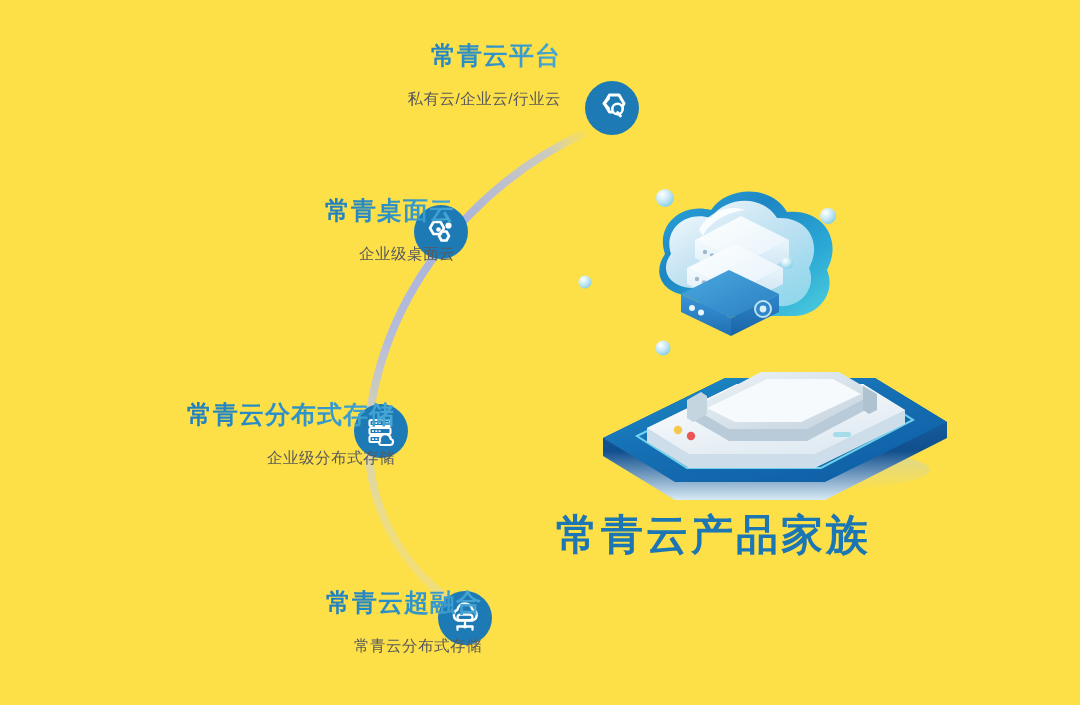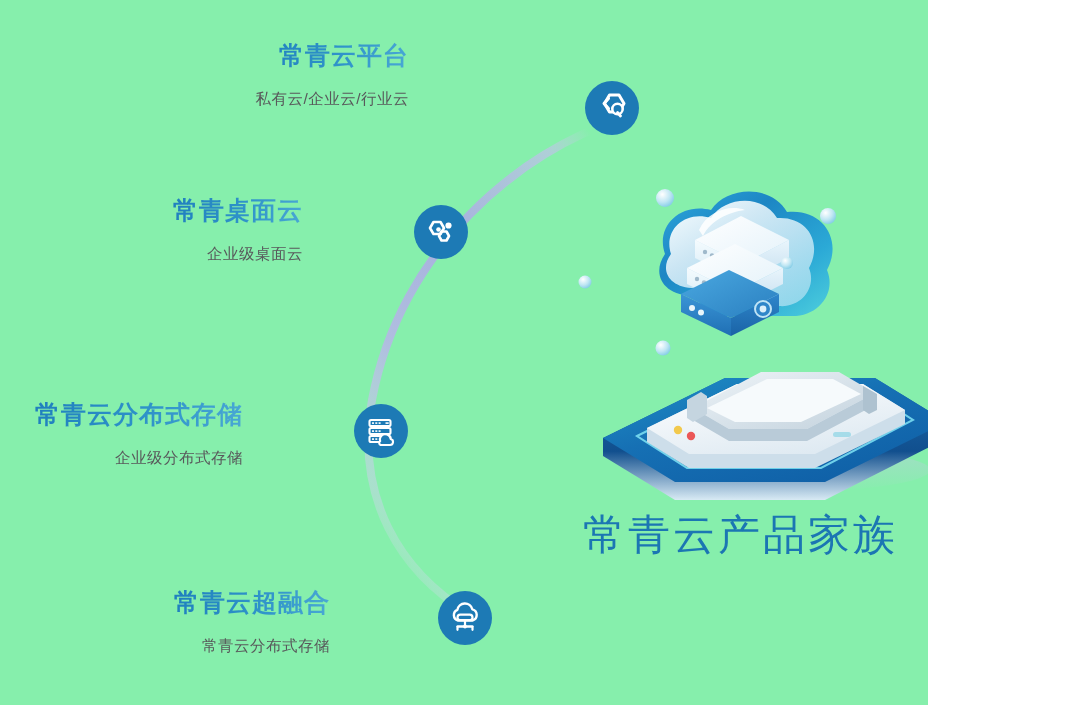--- a/index.html
+++ b/index.html
@@ -1,18 +1,18 @@
 <!DOCTYPE html>
 <html lang="zh"><head>
 <meta charset="utf-8">
 <style>
   html,body{margin:0;padding:0;background:#fff;}
   body{width:1080px;height:705px;overflow:hidden;
        font-family:"Liberation Sans","DejaVu Sans",sans-serif;}
-  .stage{position:relative;width:928px;height:705px;background:#86efac;overflow:hidden;}
+  .stage{position:relative;width:1080px;height:705px;background:#fde047;overflow:hidden;}
 
   
   .arc-layer{position:absolute;left:0;top:0;width:1080px;height:705px;pointer-events:none;}
 
   
   .node{position:absolute;width:54px;height:54px;border-radius:50%;
         background:#1d7ab5;display:flex;align-items:center;justify-content:center;}
   .node svg{display:block;}
   .node.n1{left:585px;top:81px;}
   .node.n2{left:414px;top:205px;}
@@ -31,22 +31,22 @@
 
   .lbl.l1{right:519px;top:41px;}
   .lbl.l2{right:625px;top:196px;}
   .lbl.l3{right:685px;top:400px;}
   .lbl.l4{right:598px;top:588px;text-align:right;}
 
   
   .hero{position:absolute;left:575px;top:170px;width:400px;height:330px;}
   .hero svg{display:block;}
 
-  .hero-title{position:absolute;left:583px;top:507px;
-              font-size:42px;font-weight:normal;letter-spacing:3px;
+  .hero-title{position:absolute;left:556px;top:507px;
+              font-size:42px;font-weight:bold;letter-spacing:3px;
               color:#1b76b3;white-space:nowrap;
               font-family:"Liberation Sans","DejaVu Sans",sans-serif;text-align:center;}
 </style>
 </head>
 <body>
 
 <div class="stage">
 
   <svg class="arc-layer" viewBox="0 0 1080 705" width="1080" height="705">
     <defs>

